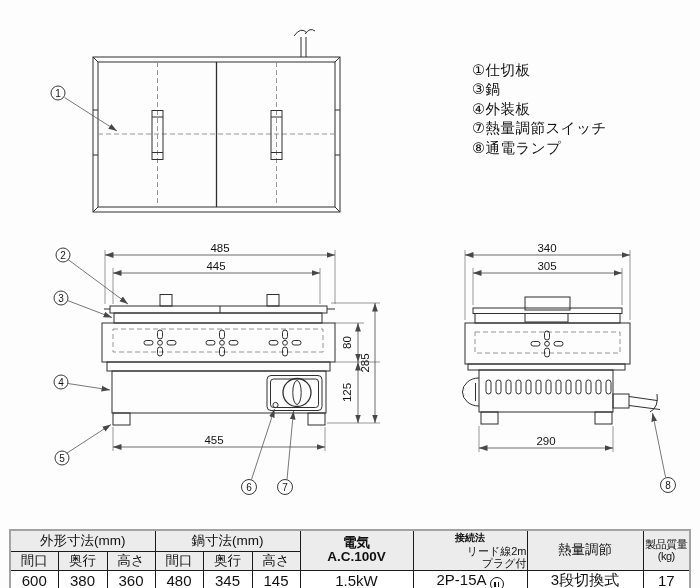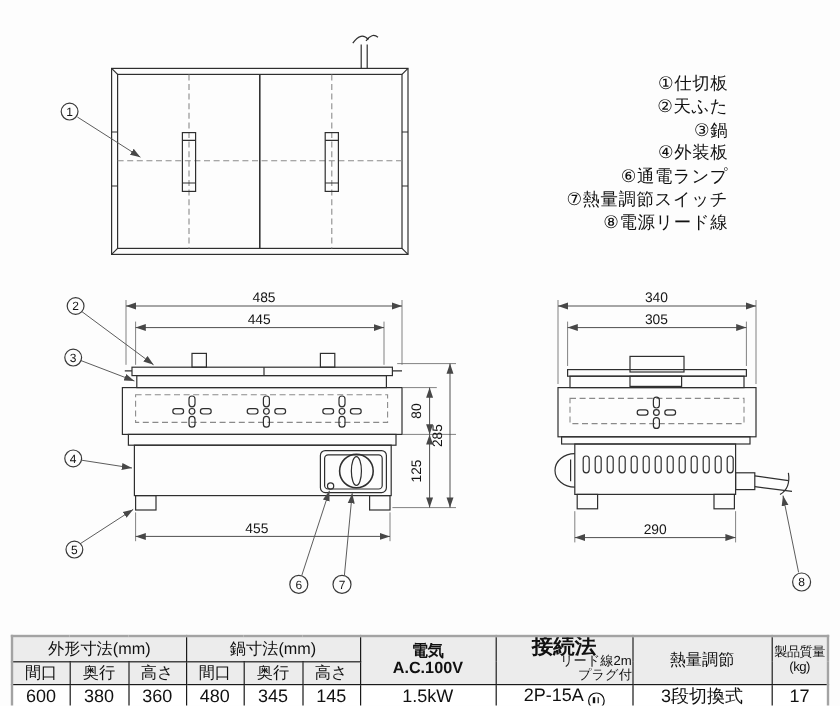--- a/index.html
+++ b/index.html
@@ -14,21 +14,21 @@
   .oline2{fill:none;stroke:#2f2f2f;stroke-width:1.3;}
   .dash{fill:none;stroke:#8a8a8a;stroke-width:0.9;stroke-dasharray:5 3;}
   .dim{fill:none;stroke:#474747;stroke-width:0.8;}
   .ext{fill:none;stroke:#6a6a6a;stroke-width:0.7;}
   .leader{fill:none;stroke:#555;stroke-width:0.8;}
   .dimtxt{font-size:11.5px;fill:#141414;}
   .callout-circle{fill:#fdfdfd;stroke:#3a3a3a;stroke-width:1;}
   .callout-num{font-size:10px;fill:#141414;text-anchor:middle;}
   
   .legend{position:absolute;left:472px;top:61px;font-size:14.5px;line-height:19.4px;letter-spacing:0.5px;}
-  .legend-line{white-space:nowrap;text-align:right;}
+  .legend-line{white-space:nowrap;}
   
   .spec-table{
     position:absolute;left:9px;top:529px;width:682px;height:62px;
     border-collapse:collapse;table-layout:fixed;border:2px solid #a3a3a3;
   }
   .spec-table th,.spec-table td{
     border:1px solid #1a1a1a;padding:0;text-align:center;vertical-align:middle;
     overflow:hidden;font-weight:normal;
   }
   .spec-table th{background:#ececec;font-size:13.5px;}
@@ -255,26 +255,24 @@
     <g>
       <path class="leader" d="M665.5,477 L652.5,413" marker-end="url(#arrE)"></path>
       <circle class="callout-circle" cx="668" cy="485" r="7.5"></circle>
       <text class="callout-num" x="668" y="488.5">8</text>
     </g>
   </g>
 </svg>
 
 <div class="legend">
   <div class="legend-line"><span>①</span><span>仕切板</span></div>
-  <div class="legend-line"><span>②</span><span>天ふた</span></div>
   <div class="legend-line"><span>③</span><span>鍋</span></div>
   <div class="legend-line"><span>④</span><span>外装板</span></div>
-  <div class="legend-line"><span>⑥</span><span>通電ランプ</span></div>
   <div class="legend-line"><span>⑦</span><span>熱量調節スイッチ</span></div>
-  <div class="legend-line"><span>⑧</span><span>電源リード線</span></div>
+  <div class="legend-line"><span>⑧</span><span>通電ランプ</span></div>
 </div>
 
 <table class="spec-table">
   <colgroup>
     <col style="width:48px">
       <col style="width:49px">
       <col style="width:48px">
     <col style="width:48px">
       <col style="width:49px">
       <col style="width:48px">
@@ -285,21 +283,21 @@
   </colgroup>
   <tbody>
       <tr class="row-group">
     <th colspan="3">外形寸法(mm)</th>
     <th colspan="3">鍋寸法(mm)</th>
     <th rowspan="2">
       <span class="hdr-line">電気</span>
       <span class="hdr-line">A.C.100V</span>
     </th>
     <th rowspan="2">
-      <span class="hdr-line" style="font-size:18px">接続法</span>
+      <span class="hdr-line" style="font-size:10px">接続法</span>
       <span class="hdr-small">リード線2m</span>
       <span class="hdr-small">プラグ付</span>
     </th>
     <th rowspan="2">熱量調節</th>
     <th rowspan="2">
       <span class="hdr-tight">製品質量</span>
       <span class="hdr-tight">(kg)</span>
     </th>
   </tr>
   <tr class="row-sub">

